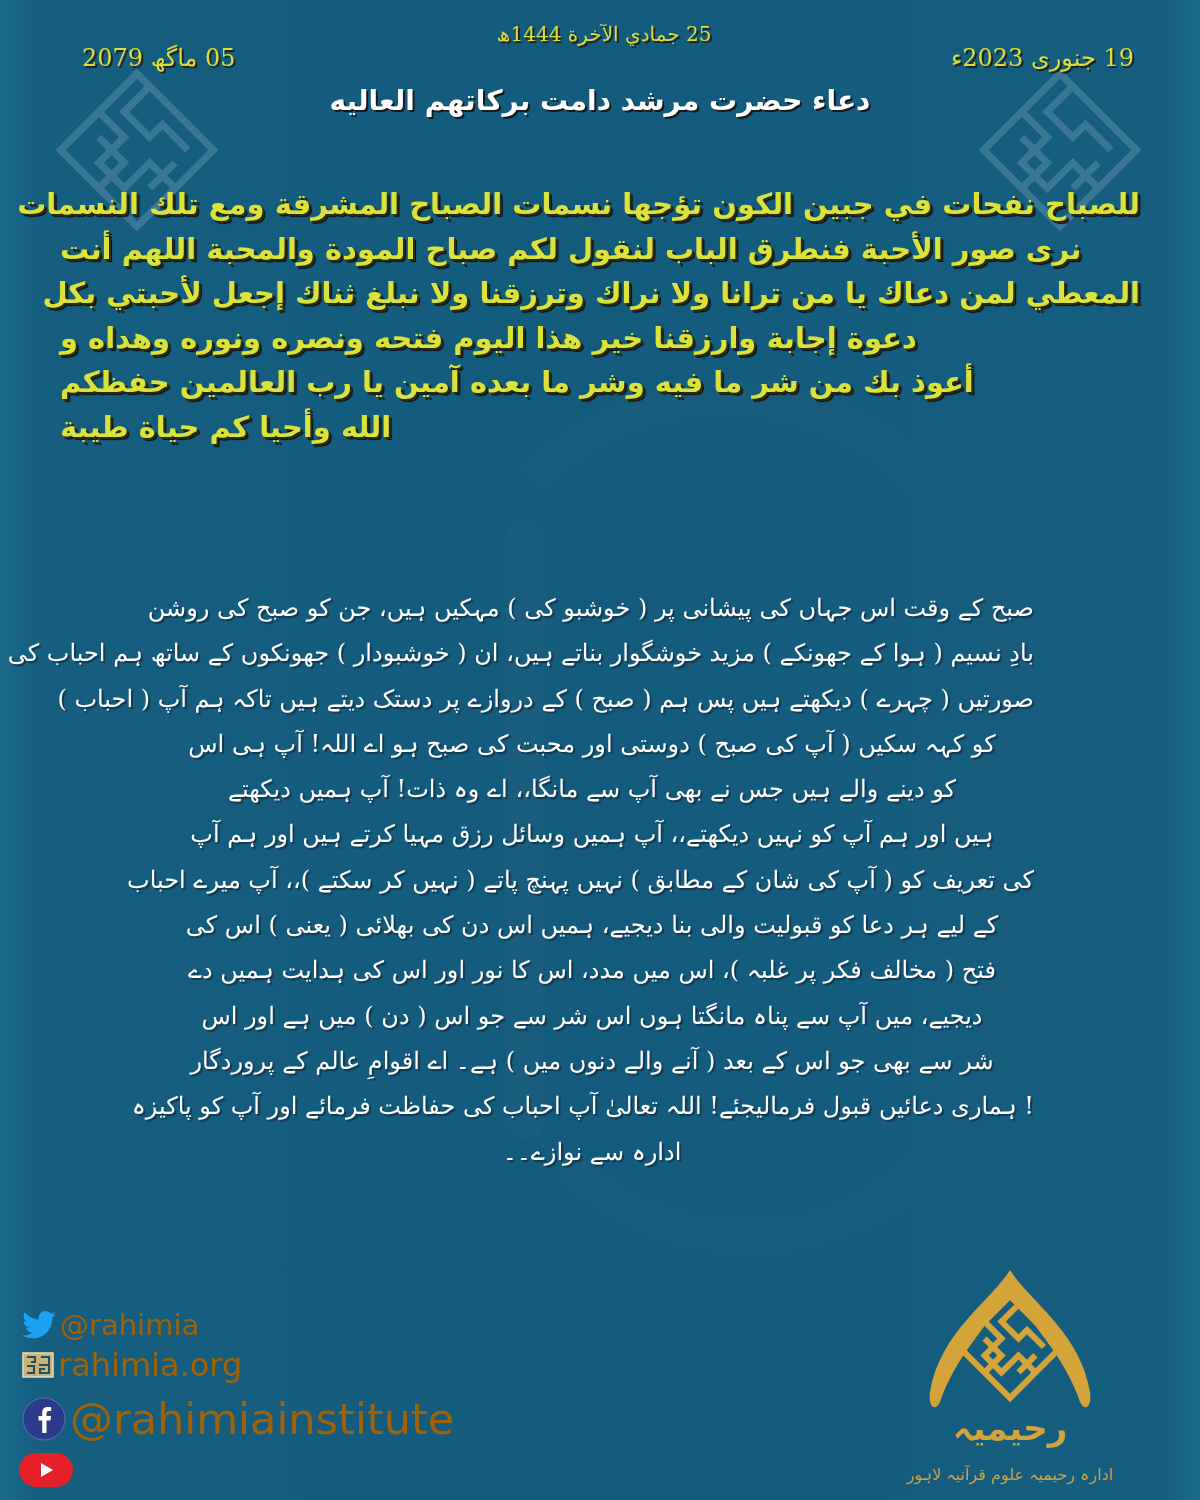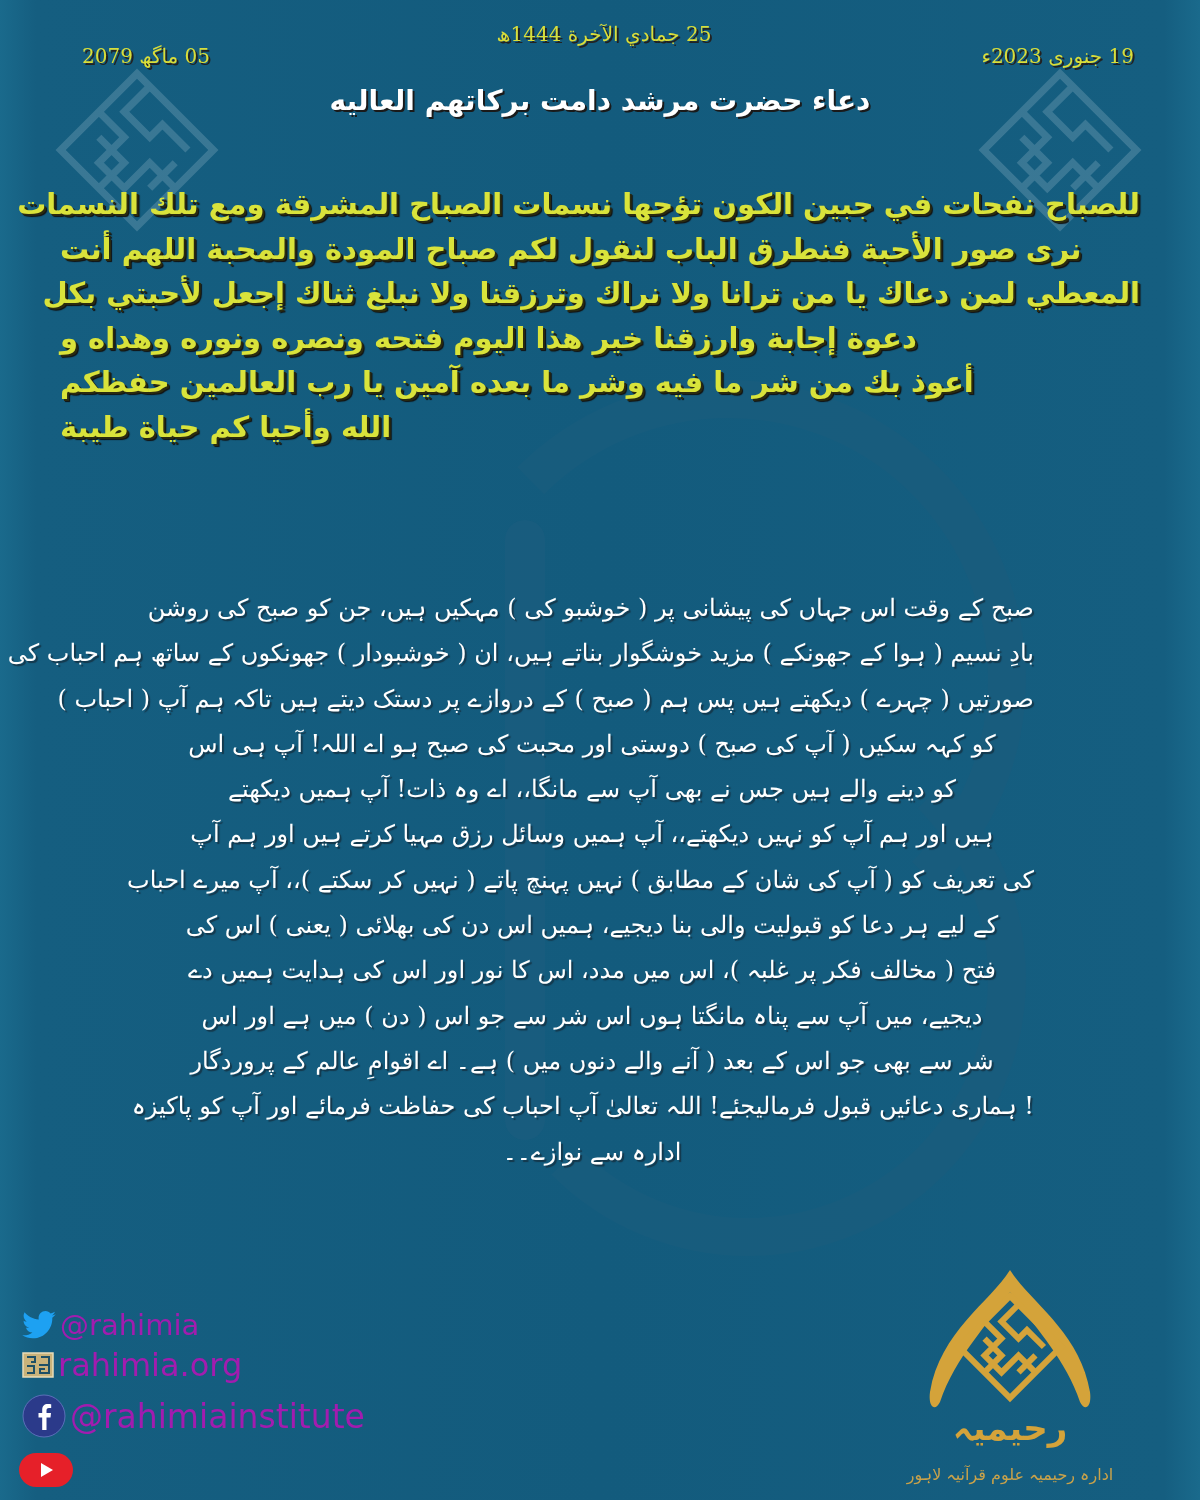--- a/index.html
+++ b/index.html
@@ -14,21 +14,21 @@
     pointer-events:none;
   }
   .knot {
     position:absolute; width:120px; height:120px;
     transform: rotate(45deg);
     opacity:0.25;
   }
   .knot svg { width:100%; height:100%; }
   .top-date {
     position:absolute; top:44px; color:#d9de3a;
-    font-family:"DejaVu Serif", serif; font-size:20px;
+    font-family:"DejaVu Serif", serif; font-size:24px;
     text-shadow: 2px 2px 0 #222;
     direction: rtl;
   }
   .hijri {
     position:absolute; top:22px; left:0; right:0; text-align:center;
     color:#d9de3a; font-family:"DejaVu Serif", serif; font-size:20px;
     text-shadow: 2px 2px 0 #222; direction: rtl; padding-left: 8px;
   }
   .title {
     position:absolute; top:84px; left:0; right:0; text-align:center;
@@ -48,21 +48,21 @@
     position:absolute; top:586px; left:150px; right:166px; text-align:center;
     direction: rtl;
   }
   .urdu-line {
     color:#ffffff; font-family:"DejaVu Serif", serif; font-size:24px;
     line-height:45.3px; white-space:nowrap;
     text-shadow: 2px 2px 1px #14384c;
   }
   .social {
     position:absolute; left:22px; display:flex; align-items:center;
-    color:#a21caf; font-family:"DejaVu Sans", sans-serif;
+    color:#a16207; font-family:"DejaVu Sans", sans-serif;
   }
   .social .ico { display:inline-flex; align-items:center; justify-content:center; margin-right:4px; }
   .logo {
     position:absolute; left:900px; top:1262px; width:220px; height:236px;
   }
 </style>
 </head>
 <body>
 
 <div class="watermark-arc" style="left:430px; top:380px; width:520px; height:520px; border-color:rgba(25,92,126,0.9); border-left-color:transparent; border-bottom-color:transparent;"></div>
@@ -123,21 +123,21 @@
 </div>
 <div class="social" style="top:1346px; font-size:32px;">
   <span class="ico">
     <svg width="32" height="26" viewBox="0 0 32 26">
         <rect x="1" y="1" width="30" height="24" fill="#c9b27a" stroke="#e8dcb8" stroke-width="1.5"></rect>
         <path d="M5 5 H13 V10 H9 M19 5 H27 V12 M5 14 H12 V21 H5 M17 13 H27 V21 H18 V17 H23" stroke="#1d4f66" stroke-width="2" fill="none"></path>
       </svg>
   </span>
   <span>rahimia.org</span>
 </div>
-<div class="social" style="top:1394px; font-size:33px;">
+<div class="social" style="top:1394px; font-size:43px;">
   <span class="ico">
     <svg width="44" height="44" viewBox="0 0 44 44">
         <circle cx="22" cy="22" r="21" fill="#2b3a8a" stroke="#5b6fb8" stroke-width="1"></circle>
         <path d="M24.5 36 V23.5 H28.5 L29 19 H24.5 V16.5 C24.5 15 25 14 27 14 H29.2 V10.2 C28.8 10.1 27.4 10 25.8 10 C22.4 10 20.2 12 20.2 15.7 V19 H16.5 V23.5 H20.2 V36 Z" fill="#ffffff"></path>
       </svg>
   </span>
   <span>@rahimiainstitute</span>
 </div>
 <div class="social" style="top:1452px; left:18px; font-size:30px;">
   <span class="ico">

